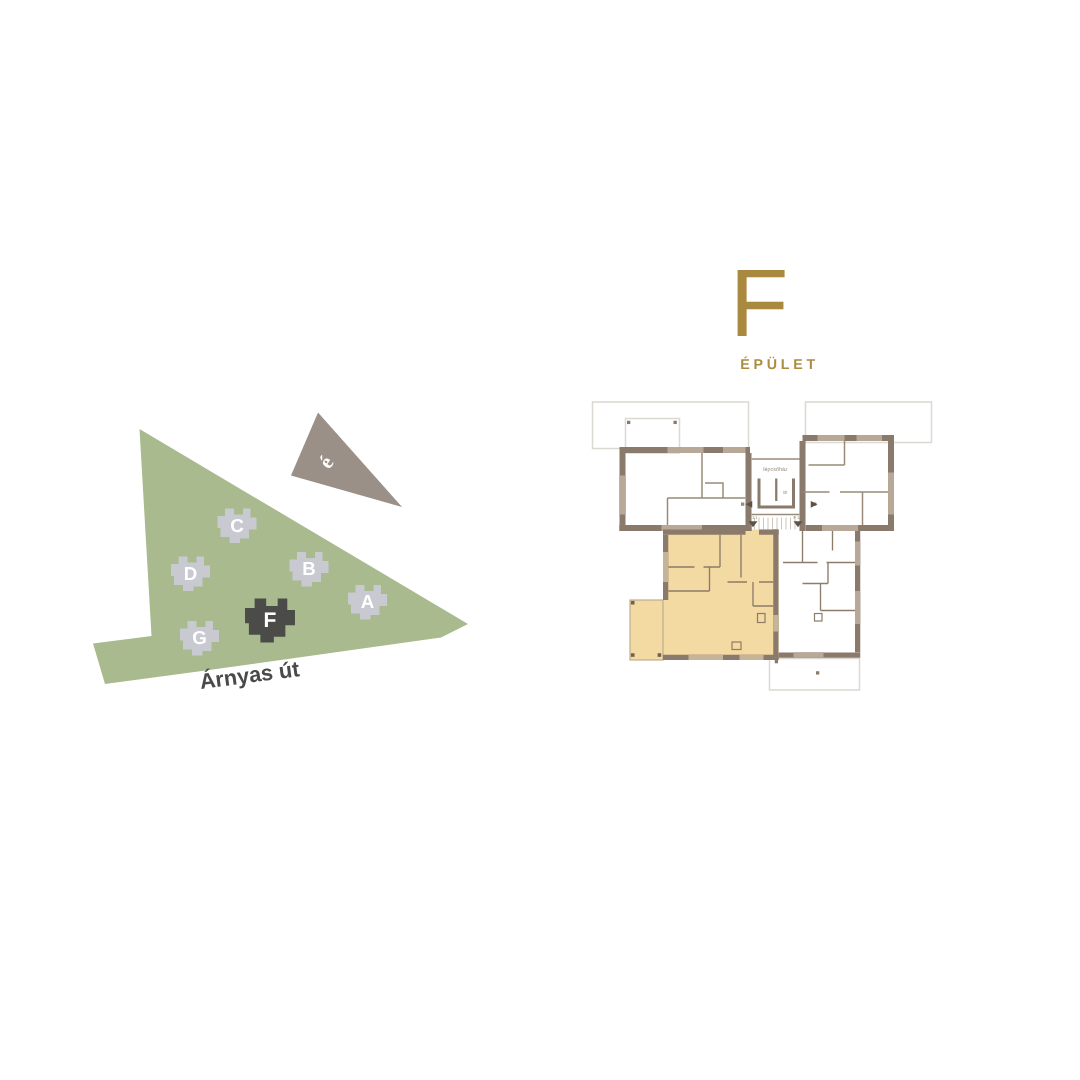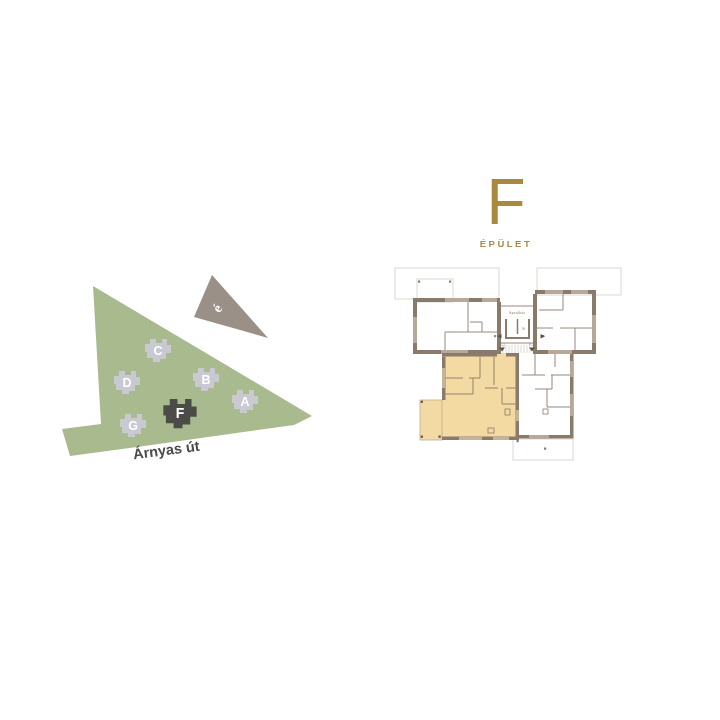--- a/index.html
+++ b/index.html
@@ -2,21 +2,21 @@
 <html><head>
 <meta charset="utf-8">
 <style>
   html,body{margin:0;padding:0;background:#fff;}
   .canvas{position:relative;width:720px;height:720px;background:#ffffff;overflow:hidden;
           font-family:"Liberation Sans",sans-serif;}
   svg{position:absolute;overflow:visible;}
   
   .bh{position:absolute;left:446px;top:170px;width:120px;text-align:center;
       font-size:64px;line-height:1;font-weight:400;color:#a8893e;}
-  .bs{position:absolute;left:444px;top:238px;width:124px;text-align:center;
+  .bs{position:absolute;left:422px;top:238px;width:124px;text-align:right;
       font-size:9.5px;font-weight:700;letter-spacing:2.5px;color:#ab8d42;}
   
   .street-t{font-size:14.5px;font-weight:700;fill:#4a4a4a;}
   .north-t{font-size:14px;font-weight:700;fill:#ffffff;font-family:"Liberation Serif",serif;}
   .bl{font-size:12.5px;font-weight:700;fill:#ffffff;}
   
   .w{fill:#8a7a6b;}
   .win{fill:#b7a897;}
   .tanwin{fill:#c6b499;}
   .lt{fill:#ffffff;stroke:#dcd8d2;stroke-width:1;}

